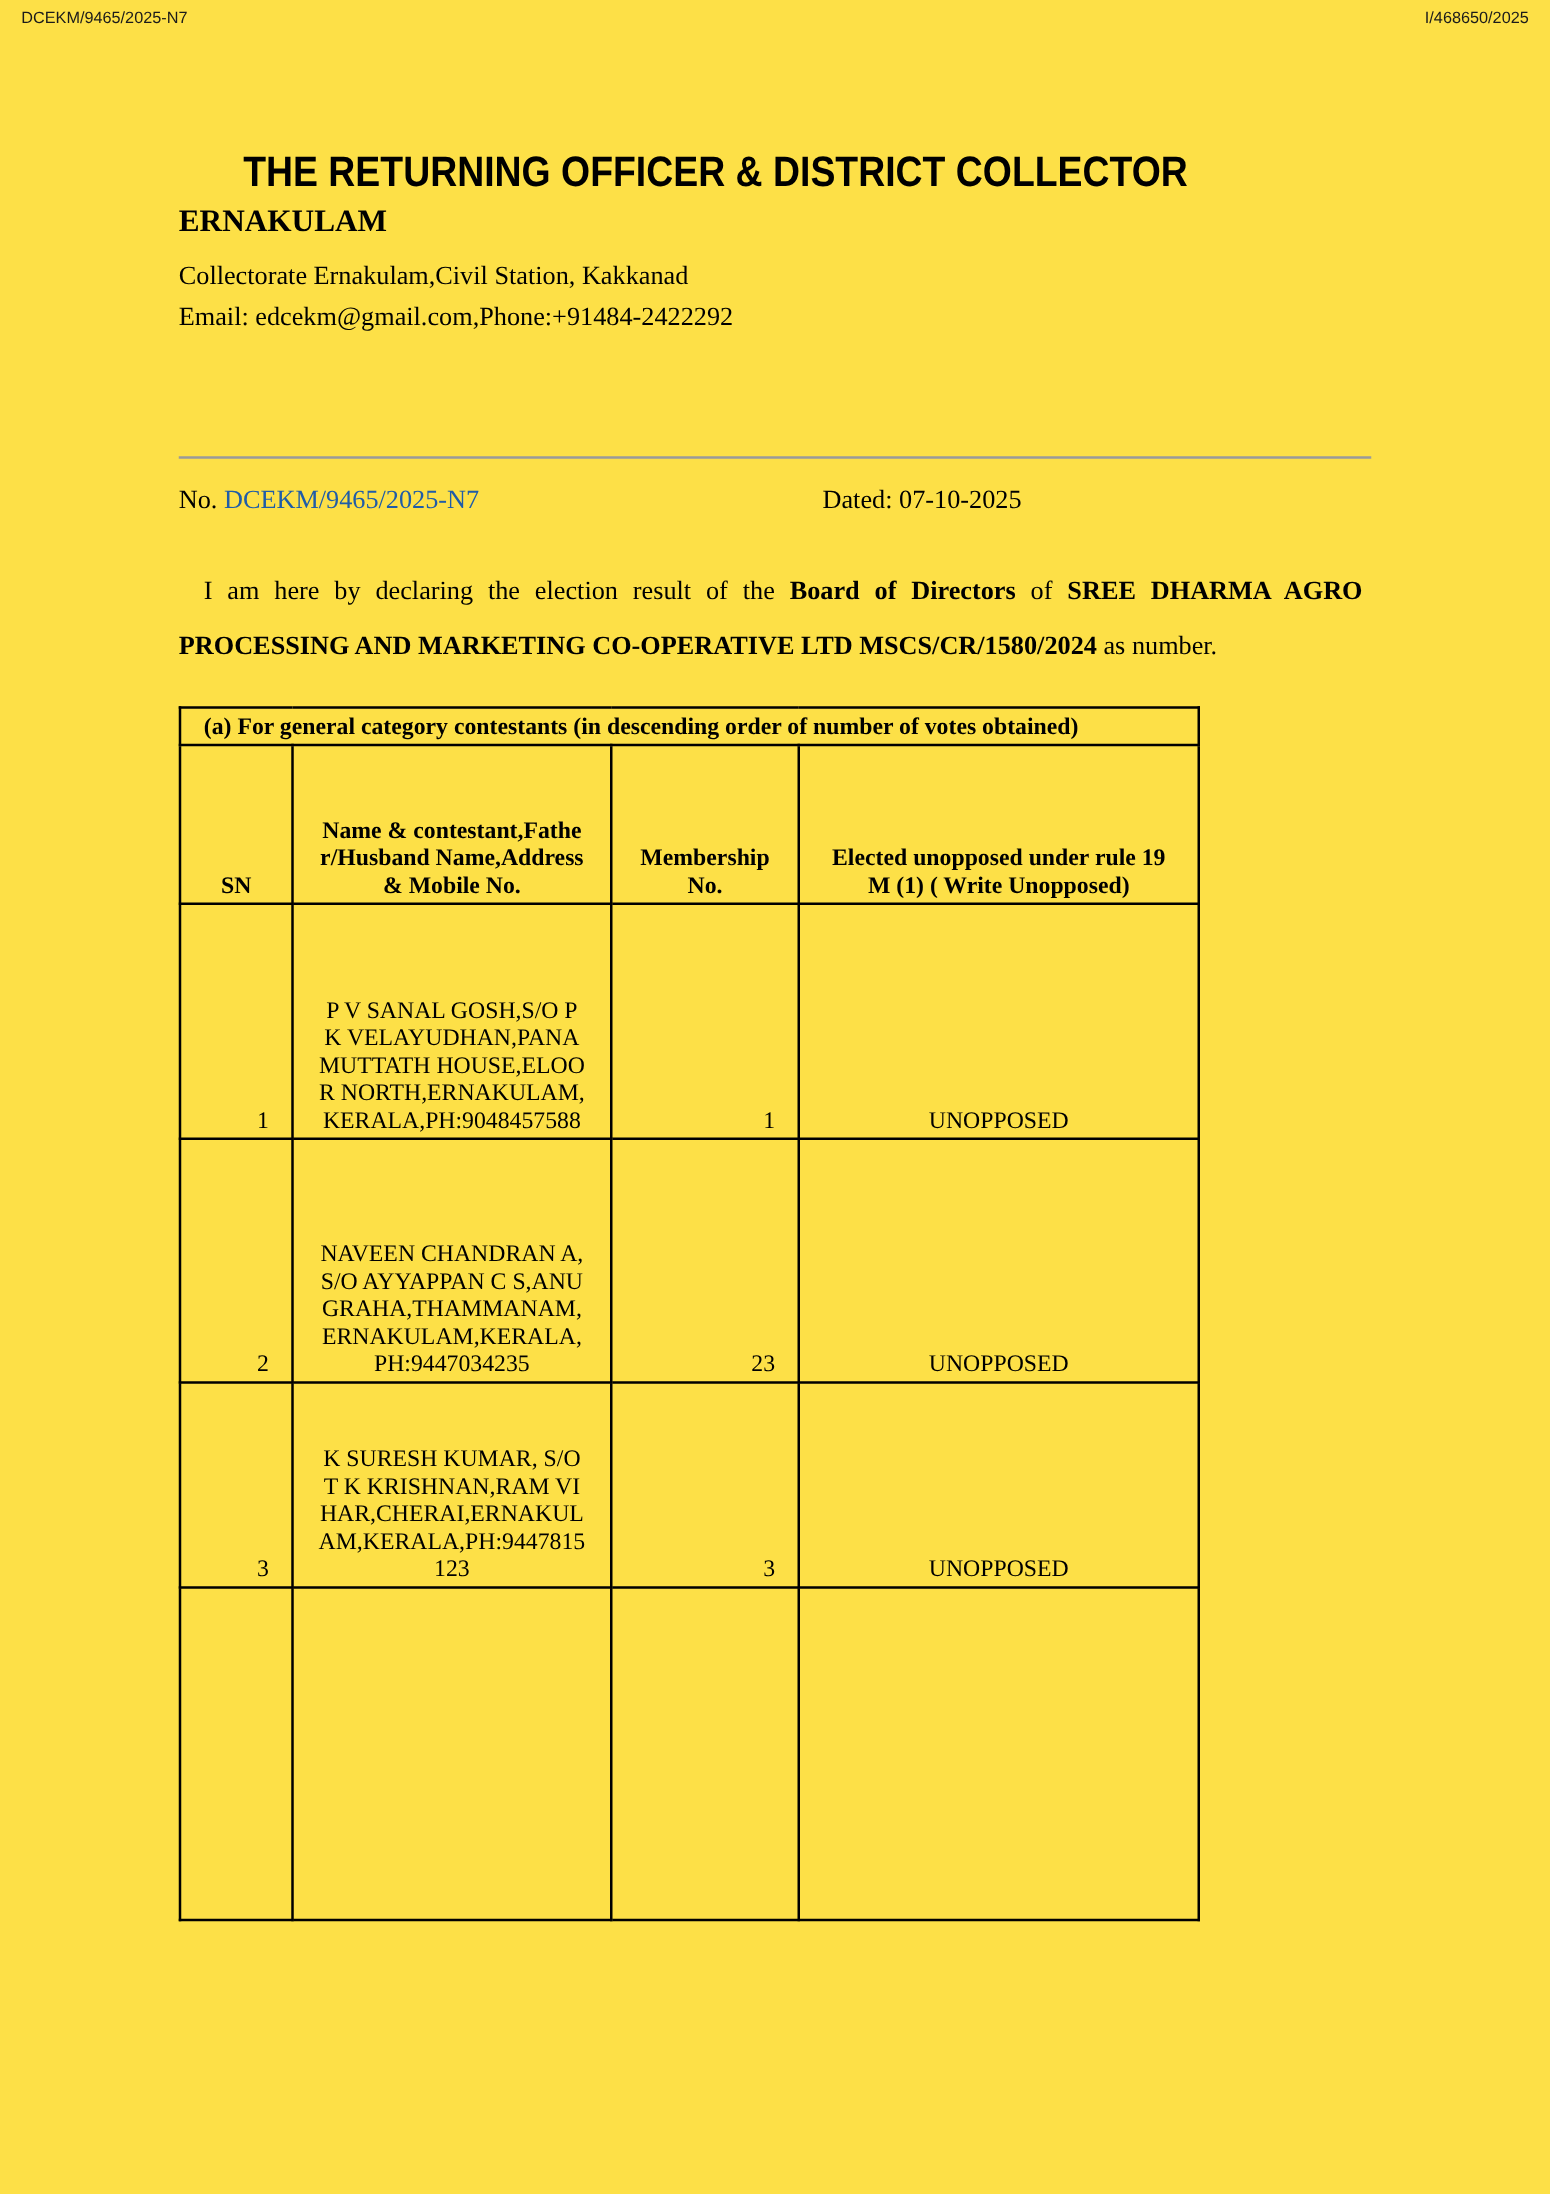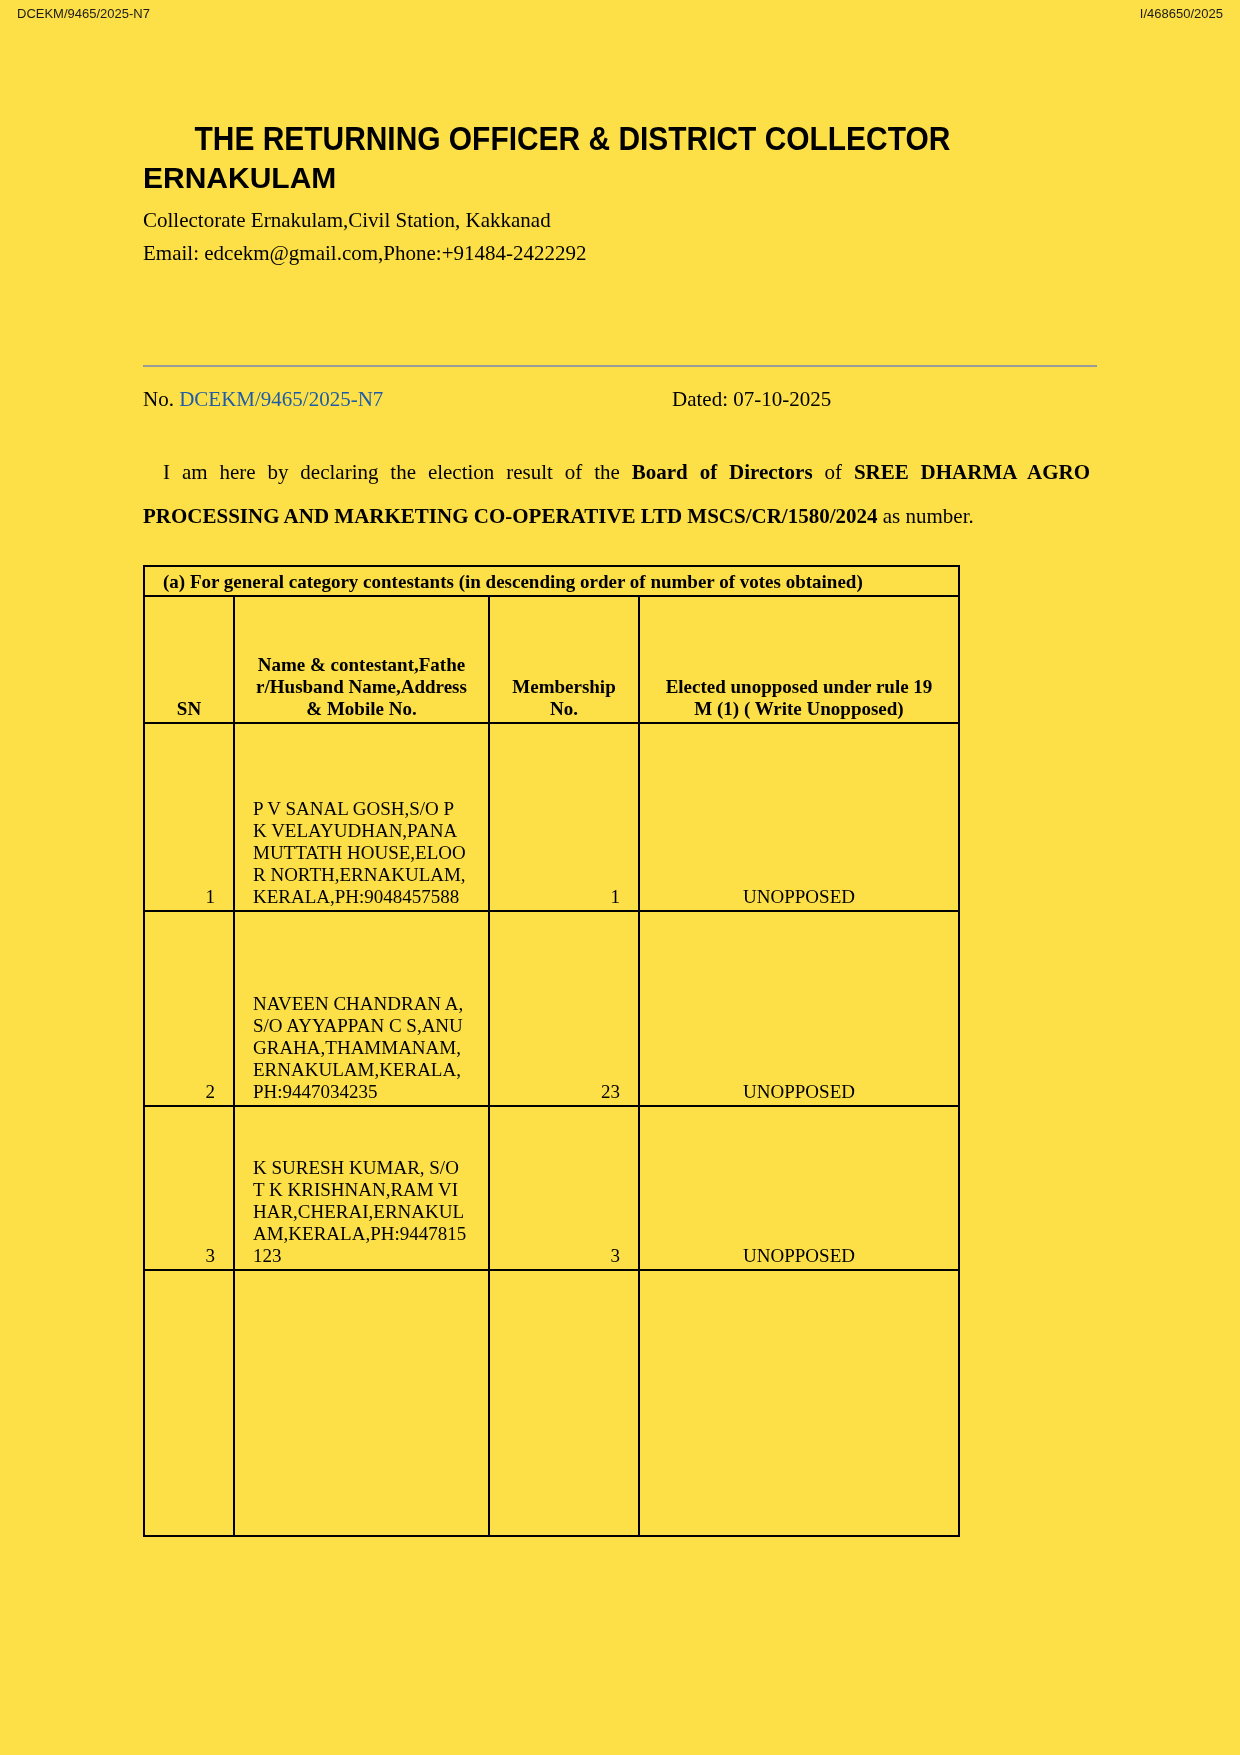--- a/index.html
+++ b/index.html
@@ -16,50 +16,50 @@
     font-size:13px; color:#1b1b1b;
   }
   .content { margin-left:143px; }
   .letterhead { padding-top:118px; width:822px; text-align:left; }
   .lh-title {
     font-family:"Liberation Sans", sans-serif; font-weight:bold;
     font-size:34px; line-height:40px; white-space:nowrap;
     display:inline-block; transform:scaleX(0.88); transform-origin:center;
   }
   .lh-sub {
-    font-family:Liberation Sans, sans-serif; font-weight:bold;
-    font-size:30px; line-height:30px; margin-top:5px;
+    font-family:Liberation Serif, serif; font-weight:bold;
+    font-size:25px; line-height:30px; margin-top:5px;
   }
   .lh-address { font-size:21px; line-height:30px; margin-top:12px; }
   .lh-contact { font-size:21px; line-height:30px; margin-top:3px; }
   .rule { width:954px; border:none; border-top:2px solid #9a9a9a; margin:97px 0 0 0; }
   .ref-line { position:relative; margin-top:17px; width:947px; font-size:21px; line-height:30px; }
   .ref-no-value { text-decoration:none; }
-  .ref-dated { position:absolute; left:529px; top:0; }
+  .ref-dated { position:absolute; left:515px; top:0; }
   .heading {
     margin-top:148px; width:822px; text-align:center;
     font-weight:bold; font-size:27px; line-height:34px;
   }
   .para {
     margin-top:36px; width:947px; font-size:21px; line-height:44px;
     text-align:justify; text-indent:20px;
   }
   table.results {
     margin-top:27px; width:815px; border-collapse:collapse;
     table-layout:fixed; font-size:19px;
   }
   table.results td { border:2px solid #000; padding:2px 18px; vertical-align:bottom; }
   td.caption-cell { font-weight:bold; height:24px; vertical-align:middle; }
   tr.header-row td { font-weight:bold; height:121px; word-break:break-all; text-align:center; }
   tr.row-1 td { height:182px; }
   tr.row-2 td { height:189px; }
   tr.row-3 td { height:158px; }
   tr.row-4 td { height:260px; }
   td.sn-cell { text-align:right; }
-  td.name-cell { word-break:break-all; }
+  td.name-cell { text-align:center; word-break:break-all; }
   td.mem-cell { text-align:right; }
   td.res-cell { text-align:center; }
 </style>
 </head>
 <body>
 
 <div class="page">
 
   <div class="top-bar">
     <span>DCEKM/9465/2025-N7</span>

